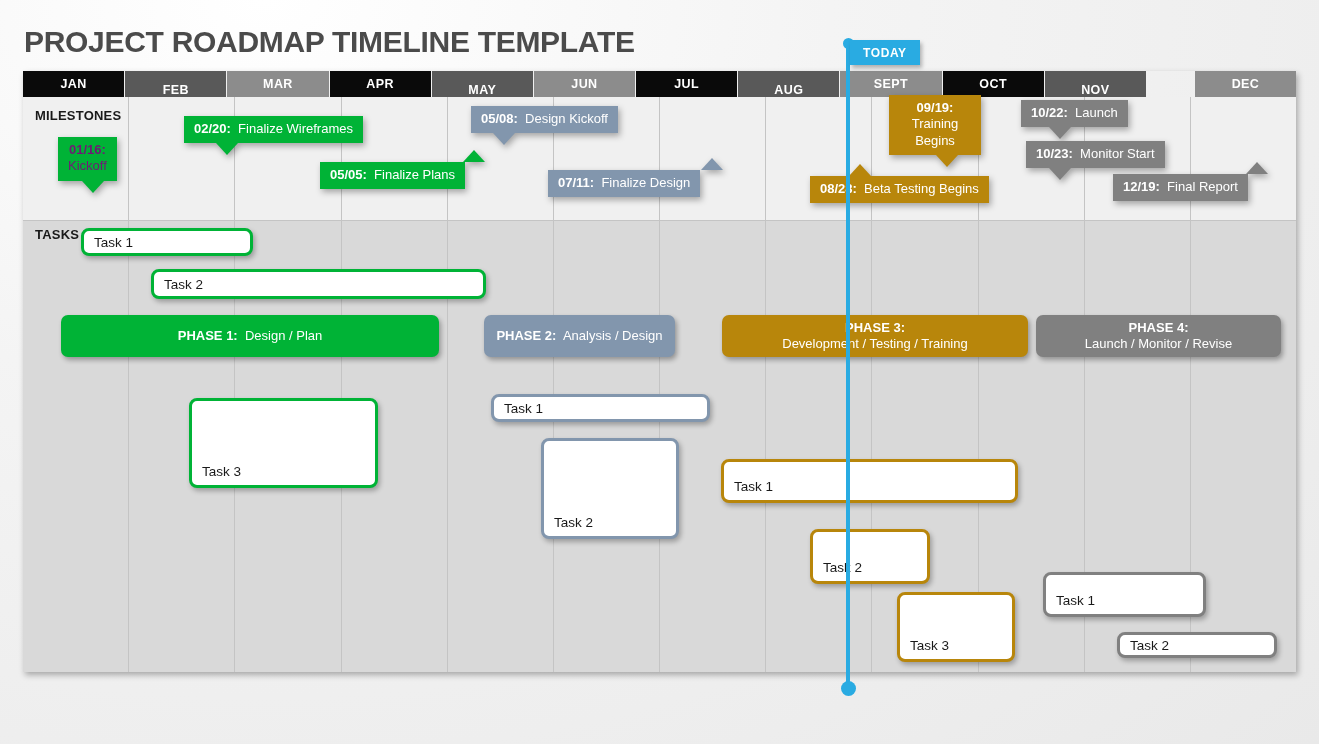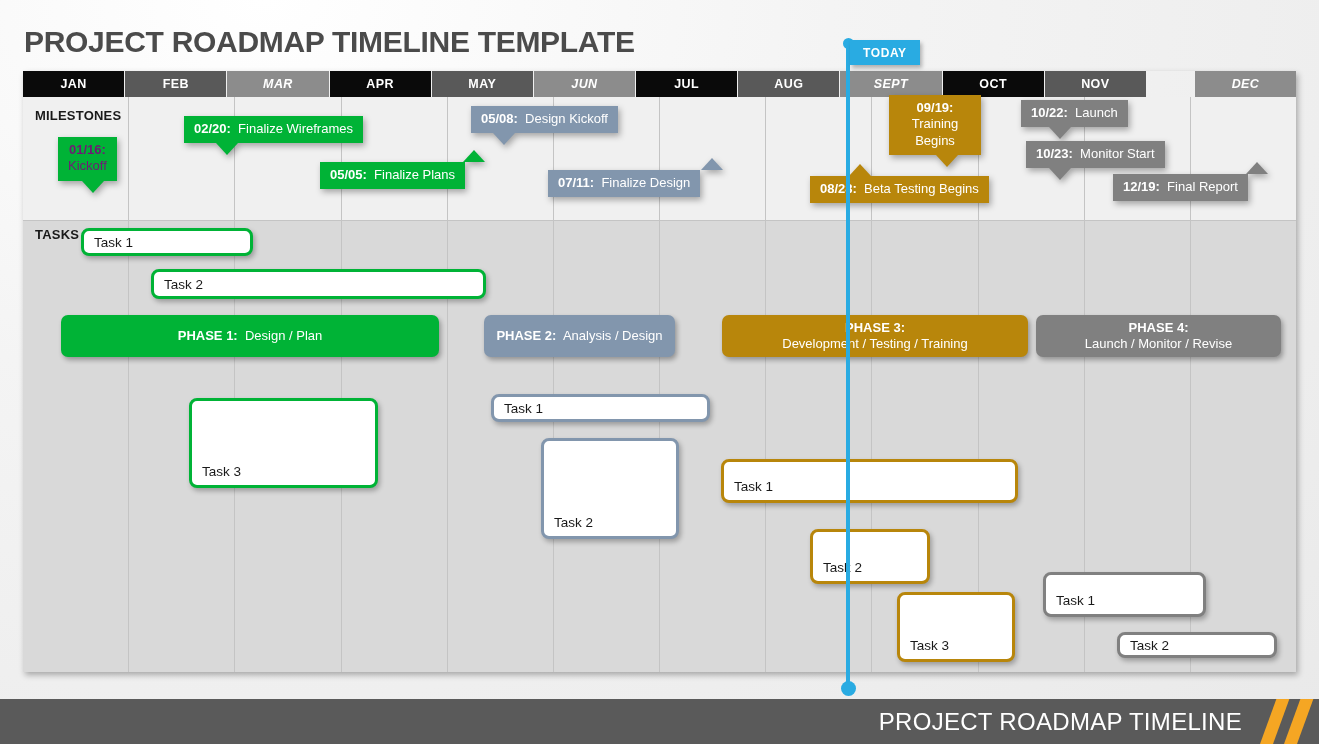--- a/index.html
+++ b/index.html
@@ -57,22 +57,22 @@
     font-size: 12.5px;
     font-weight: bold;
     letter-spacing: 0.4px;
     display: flex;
     align-items: center;
     justify-content: center;
     border-right: 1px solid #f0f0f0;
   }
   .month:last-child { border-right: none; }
   .m-dark { background: #0a0a0a; }
-  .m-mid  { background: #595959; }
-  .m-light{ background: #8c8c8c; font-style: italic; }
+  .m-mid  { background: #595959; align-items: flex-end; }
+  .m-light{ background: #8c8c8c; }
 
   
   #milestones-band {
     position: absolute;
     left: 0; top: 26px;
     width: 1273px;
     height: 123px;
     background: #f0f0f0;
   }
   
@@ -387,19 +387,14 @@
         </div>
       </div>
 
   </div>
 
   <div id="today-dot-top" style="left: 842.5px; top: 38px; background: rgb(41, 171, 226);"></div>
   <div id="today-flag" style="left: 850px; top: 40px; background: rgb(41, 171, 226);">TODAY</div>
   <div id="today-line" style="left: 846px; height: 648px; background: rgb(41, 171, 226);"></div>
   <div id="today-dot-bottom" style="left: 840.5px; top: 681px; background: rgb(41, 171, 226);"></div>
 
-  <div id="footer">
-    <div id="footer-title">PROJECT ROADMAP TIMELINE</div>
-    <div class="slash" id="slash1" style="background: rgb(245, 166, 35);"></div>
-    <div class="slash" id="slash2" style="background: rgb(245, 166, 35);"></div>
-  </div>
 
 </div>
 
 </body></html>

